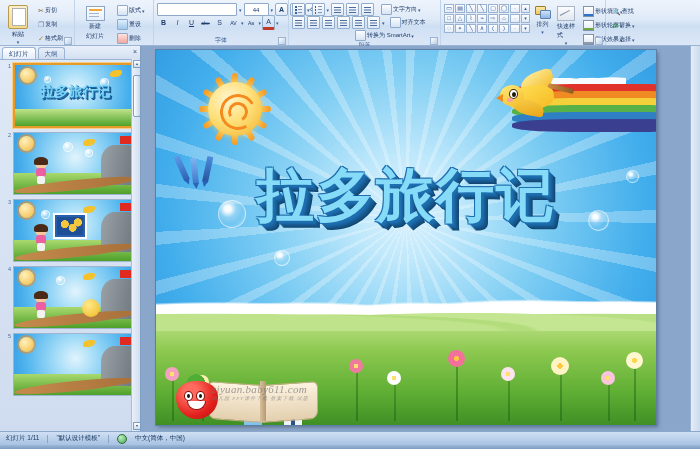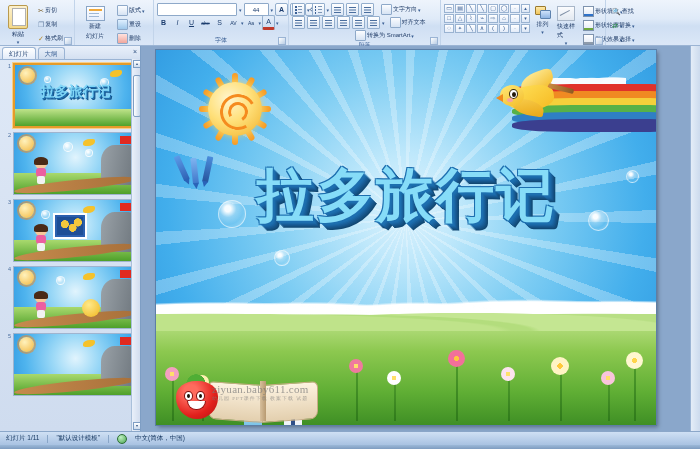--- a/index.html
+++ b/index.html
@@ -220,21 +220,21 @@
   .title-wrap{position:absolute;left:0;right:0;top:116px;text-align:center;}
   .ptitle{display:inline-block;font-family:"DejaVu Sans","Liberation Sans",sans-serif;
     font-size:58px;font-weight:bold;letter-spacing:2px;line-height:1;
     color:#86dcf8;
     text-shadow:
       1px 1px 0 #1d6fb0, 2px 2px 0 #1d6fb0, 3px 3px 0 #1b68a6,
       4px 4px 0 #195f9a, 5px 5px 0 #17578d, 6px 6px 0 #145080,
       7px 7px 0 #124873, -1px -1px 0 #1d6fb0, 1px -1px 0 #1d6fb0, -1px 1px 0 #1d6fb0;}
 
   .wmark{position:absolute;left:56px;bottom:24px;font-size:11px;color:rgba(120,120,120,.72);
-    font-family:"Liberation Serif",serif;letter-spacing:.3px;}
+    font-family:"Liberation Serif",serif;letter-spacing:.3px;font-style:italic;}
   .wmark small{display:block;font-size:5px;letter-spacing:1px;opacity:.85;}
 
   
   .mini{position:absolute;inset:0;overflow:hidden;}
   .mini .msky{position:absolute;inset:0;background:radial-gradient(circle at 50% 40%,#e1f4fd 0%,#9fdaf7 30%,#4fb4ee 70%,#2e97e0 100%);}
   .mini .mgrass{position:absolute;left:0;right:0;bottom:0;height:34%;
     background:linear-gradient(180deg,#a9d96e,#4ea02a);}
   .mini .msun{position:absolute;left:5px;top:3px;width:15px;height:15px;border-radius:50%;
     background:radial-gradient(circle at 38% 34%,#fff2bd,#f2b63c);box-shadow:0 0 0 2px rgba(245,139,31,.55);}
   .mini .mflag{position:absolute;right:4px;top:3px;width:13px;height:8px;background:#e02a20;}

